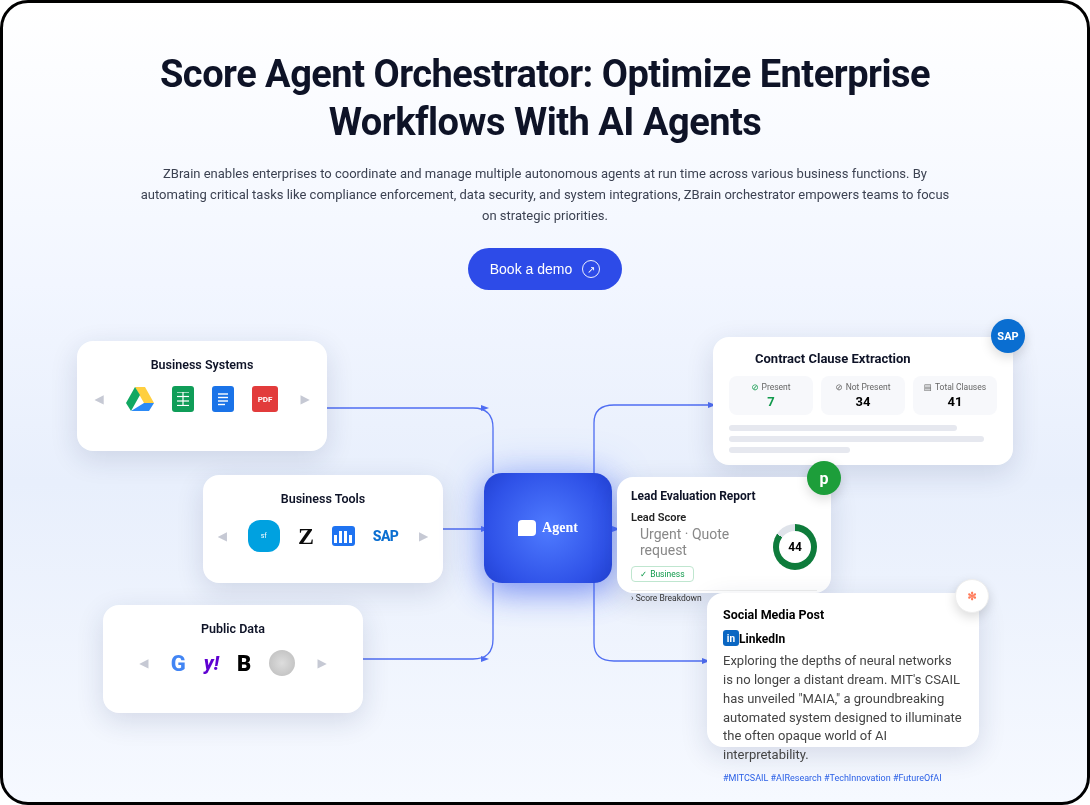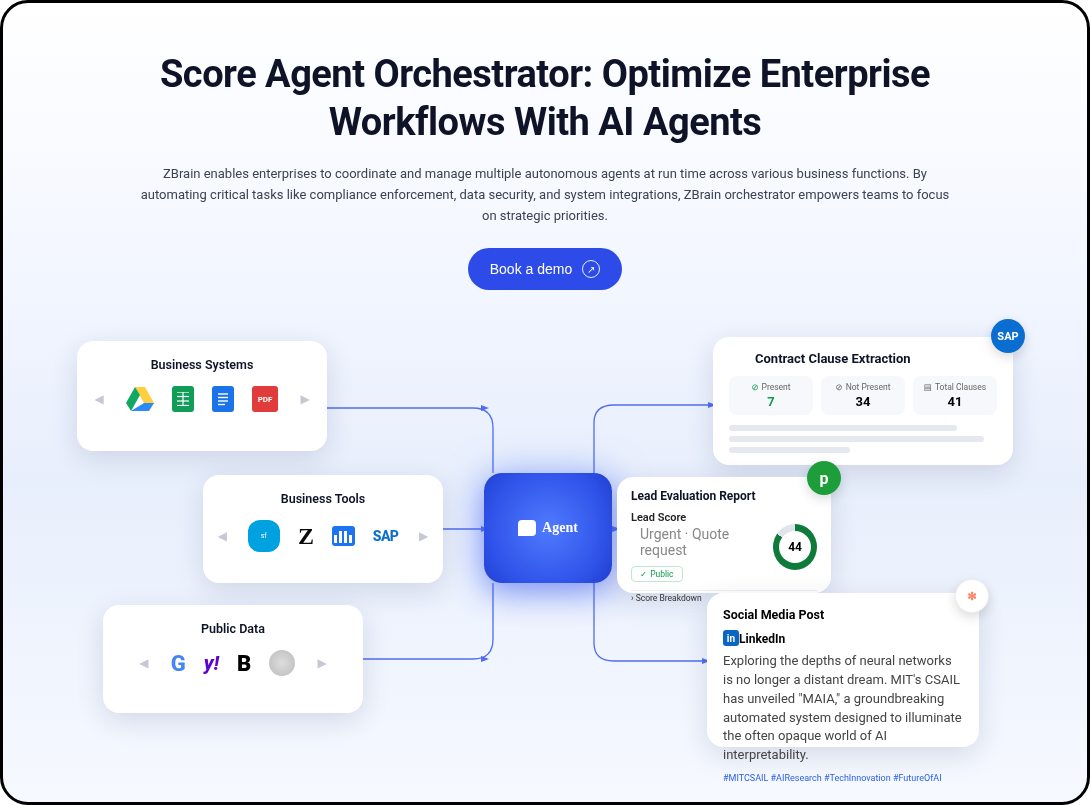--- a/index.html
+++ b/index.html
@@ -269,21 +269,21 @@
       <div class="skel s3"></div>
     </div>
 
     <div id="card-ler" class="card">
       <div id="badge-p" class="badge-circle">p</div>
       <div class="ler-title">Lead Evaluation Report</div>
       <div class="ler-body">
         <div class="ler-left">
           <div class="sub">Lead Score</div>
           <div class="meta">Urgent · Quote request</div>
-          <span class="approve">✓ <span>Public</span></span>
+          <span class="approve">✓ <span>Business</span></span>
         </div>
         <div class="donut">
           <div class="inner">44</div>
         </div>
       </div>
       <div class="ler-links">
         <span>Score Breakdown</span>
         <span>Contact Details</span>
       </div>
     </div>

